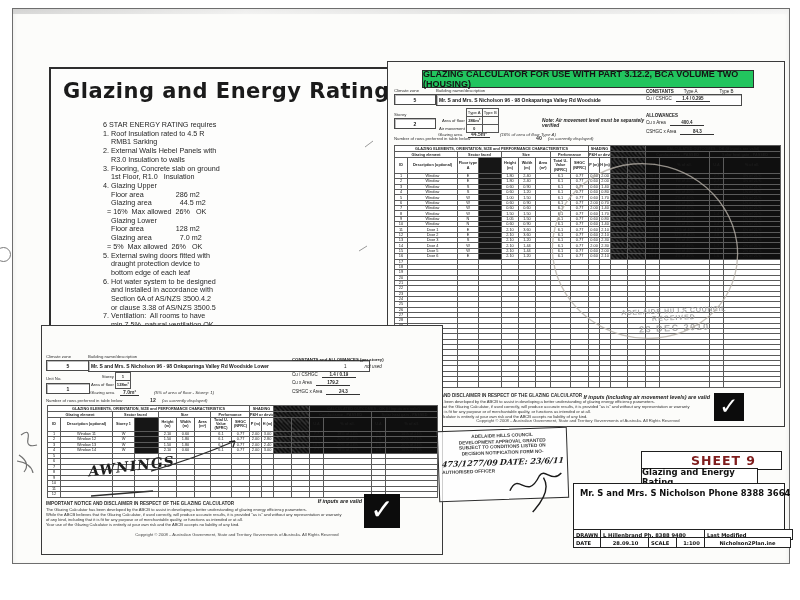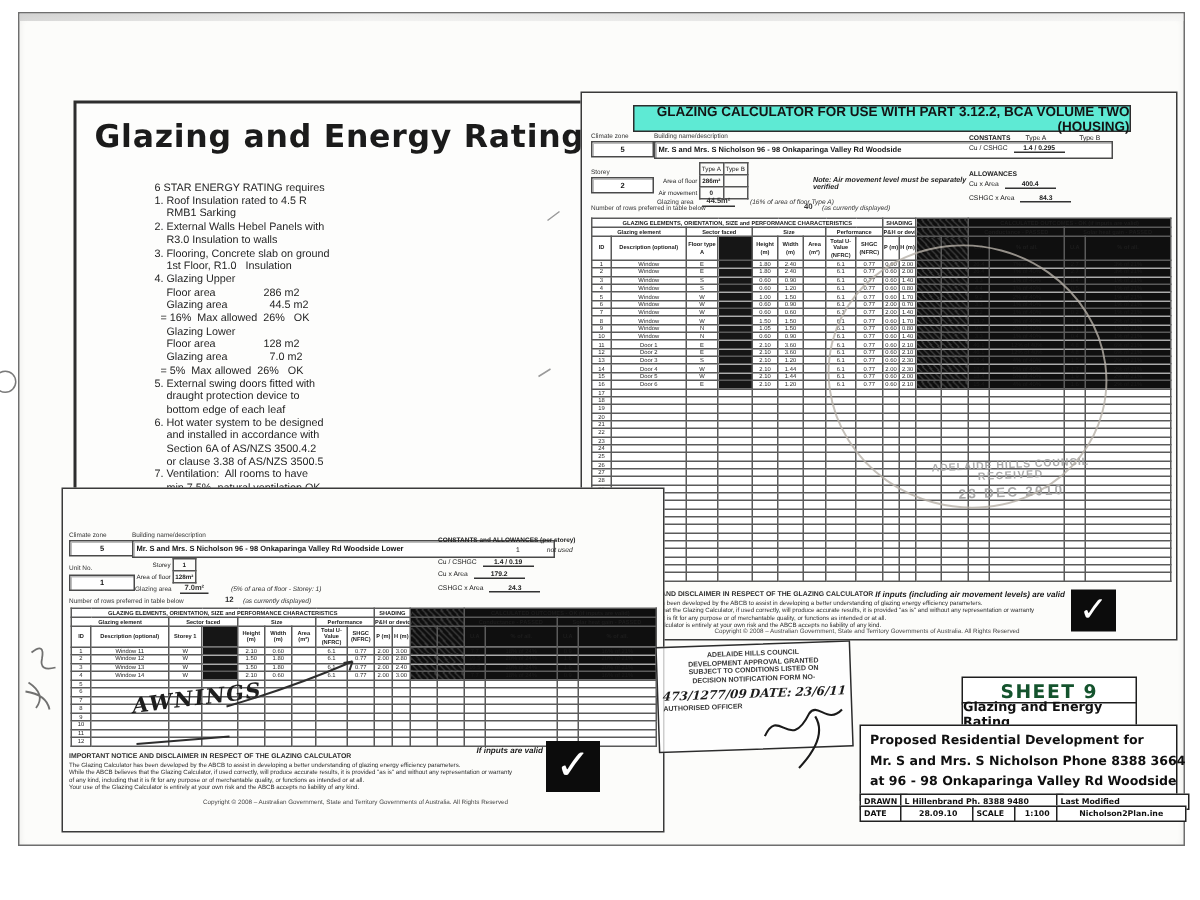--- a/index.html
+++ b/index.html
@@ -17,23 +17,23 @@
         border:2px solid #2e2e2e;background:#fdfdfc;}
   .panel-left .ptitle{margin:10px 0 0 12px;font:bold 21px "DejaVu Sans",sans-serif;
         letter-spacing:.5px;color:#1b1b1b;}
   .energy-list{position:absolute;left:52px;top:52px;font-size:7.2px;line-height:8.7px;
         white-space:pre;color:#1f1f1f;}
 
   
   .calc{position:absolute;border:1.5px solid #3a3a3a;background:#fcfcfa;}
   #calcA{left:374px;top:52px;width:396px;height:364px;}
   #calcB{left:28px;top:316px;width:400px;height:228px;}
-  .calc-title{position:absolute;border:1.5px solid #2d2d2d;background:#5eead4;
+  .calc-title{position:absolute;border:1.5px solid #2d2d2d;background:#22c55e;
         font:bold 9px "Liberation Sans",sans-serif;color:#141414;
-        display:flex;align-items:center;justify-content:center;text-align:right;}
+        display:flex;align-items:center;justify-content:center;text-align:left;}
   #calcA .calc-title{left:34px;top:8px;width:330px;height:16px;}
   #calcB .calc-title{left:25px;top:5px;width:355px;height:20px;font-size:9.5px;}
 
   .lbl{position:absolute;font-size:4.3px;color:#333;white-space:nowrap;}
   .fieldbox{position:absolute;border:1px solid #4a4a4a;background:#fff;
         box-shadow:inset 1px 1px 0 #bdbdbd;font-size:5px;color:#161616;
         display:flex;align-items:center;padding:0 2px;white-space:nowrap;overflow:hidden;}
   .cz{justify-content:center;font-weight:bold;}
   .mg{position:absolute;border-collapse:collapse;}
   .mg td{border:1px solid #555;padding:0 1px;height:7px;font-size:4.2px;
@@ -88,21 +88,21 @@
   .stamp-approval .sl div{font-size:4.7px;font-weight:bold;text-align:center;line-height:5.6px;white-space:nowrap;}
   .approval-row{display:flex;justify-content:space-between;margin-top:2px;align-items:flex-end;}
   .hand{font:italic bold 8px "DejaVu Serif",serif;color:#1c1c1c;transform:skewX(-6deg);}
   .officer{font-size:4.7px;font-weight:bold;margin-top:1px;}
   .sig{position:absolute;right:2px;bottom:-16px;}
 
   
   .tb-box{position:absolute;border:1.5px solid #1e1e1e;background:#fff;
         display:flex;align-items:center;justify-content:center;}
   #tb-sheet{left:628px;top:442px;width:115px;height:17px;
-        font:bold 12.5px "DejaVu Sans",sans-serif;letter-spacing:1px;color:#14532d;}
+        font:bold 12.5px "DejaVu Sans",sans-serif;letter-spacing:1px;color:#7f1d1d;padding-left:24px;}
   #tb-sub{left:628px;top:459px;width:115px;height:15px;
         font:bold 8.5px "DejaVu Sans",sans-serif;color:#111;}
   #tb-main{left:560px;top:474px;width:204px;height:46px;display:block;padding:3px 0 0 6px;}
   #tb-main div{font:bold 8.4px "DejaVu Sans",sans-serif;line-height:13.5px;color:#101010;white-space:nowrap;}
   .tbc{position:absolute;border:1px solid #222;background:#fff;
         font:bold 5.2px "DejaVu Sans",sans-serif;color:#101010;
         display:flex;align-items:center;padding-left:2px;white-space:nowrap;overflow:hidden;}
   .tbc.c{justify-content:center;padding-left:0;}
 
   
@@ -1408,23 +1408,21 @@
     <div class="officer">AUTHORISED OFFICER</div>
     <svg class="sig" width="60" height="46" viewBox="0 0 60 46">
       <path d="M4,22 C14,2 20,34 34,8 C40,0 46,16 56,6" fill="none" stroke="#1a1a1a" stroke-width="1.4"></path>
       <path d="M38,10 q8,14 -12,34" fill="none" stroke="#1a1a1a" stroke-width="1.4"></path>
     </svg>
   </div>
 
   <div class="tb-box" id="tb-sheet">SHEET 9</div>
   <div class="tb-box" id="tb-sub">Glazing and Energy Rating</div>
   <div class="tb-box" id="tb-main">
-      <div>Proposed Residential Development for</div>
       <div>Mr. S and Mrs. S Nicholson Phone 8388 3664</div>
-      <div>at 96 - 98  Onkaparinga Valley Rd Woodside</div>
     </div>
 
   <div>
     <div class="tbc" style="left:560px;top:520px;width:28px;height:9px;">DRAWN</div>
     <div class="tbc" style="left:587px;top:520px;width:105px;height:9px;">L Hillenbrand  Ph.  8388 9480</div>
     <div class="tbc" style="left:691px;top:520px;width:85px;height:9px;">Last Modified</div>
     <div class="tbc" style="left:560px;top:528px;width:28px;height:9px;">DATE</div>
     <div class="tbc c" style="left:587px;top:528px;width:49px;height:9px;">28.09.10</div>
     <div class="tbc" style="left:635px;top:528px;width:29px;height:9px;">SCALE</div>
     <div class="tbc c" style="left:663px;top:528px;width:29px;height:9px;">1:100</div>

